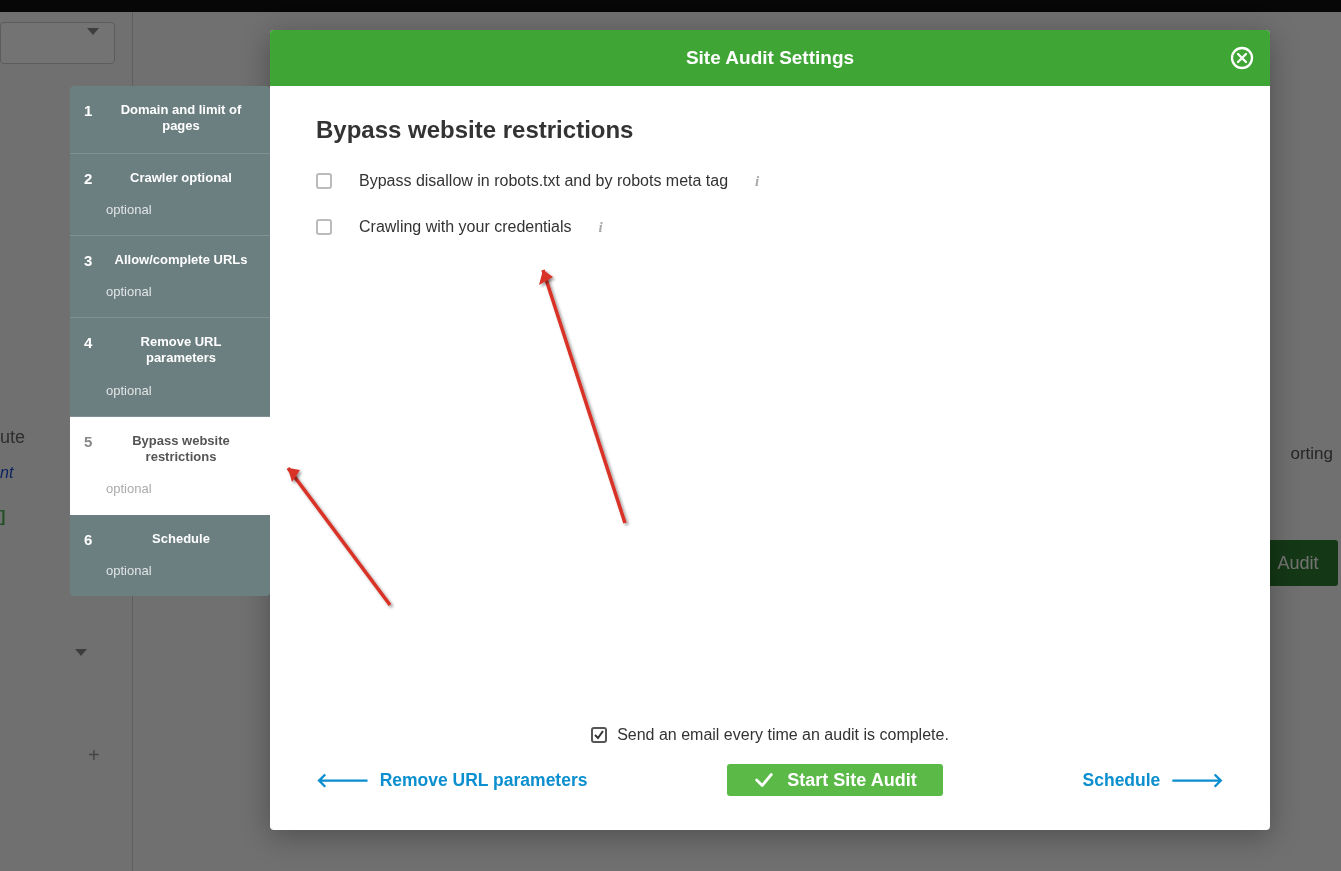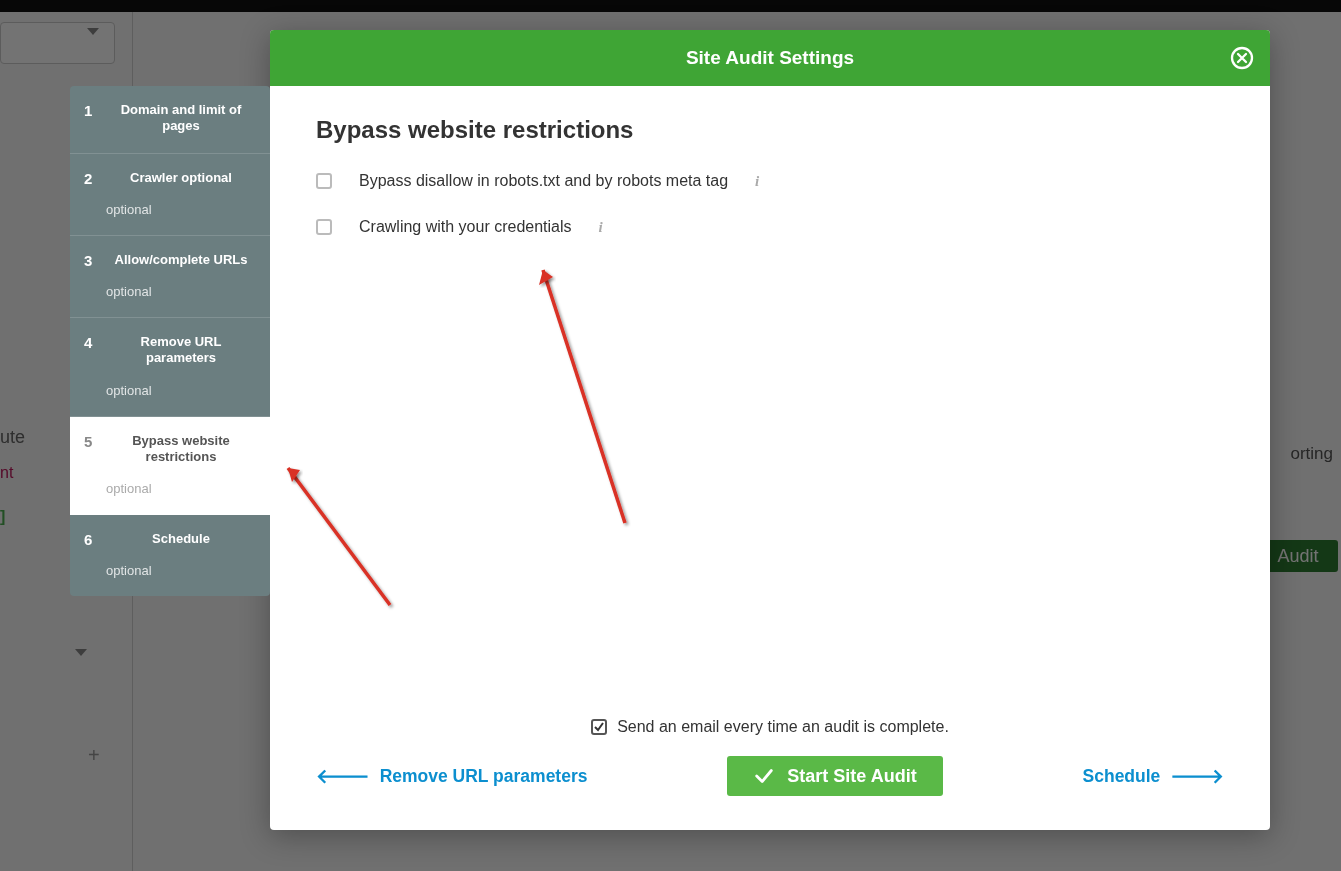--- a/index.html
+++ b/index.html
@@ -19,24 +19,24 @@
 }
 
 .bg-topbar { position:absolute; top:0; left:0; right:0; height:12px; background:#111; z-index:1; }
 .bg-select {
   position:absolute; left:0; top:22px; width:115px; height:42px;
   background:#fff; border:1px solid #ccc; border-radius:4px;
   z-index:1;
 }
 .bg-select .chev { position:absolute; right:15px; top:12px; }
 .bg-text { position:absolute; left:0; top:420px; font-size:18px; color:#666; z-index:1;margin-top:7px; }
-.bg-text2 { position:absolute; left:0; top:464px; font-size:16px; color:#be185d; z-index:1; }
+.bg-text2 { position:absolute; left:0; top:464px; font-size:16px; color:#1d4ed8; z-index:1;font-style:italic; }
 .bg-green { position:absolute; left:0; top:508px; font-size:16px; color:#4CAF50; font-weight:600; z-index:1; }
 .bg-audit-btn {
-  position:absolute; right:3px; top:540px; height:32px; width:80px;
+  position:absolute; right:3px; top:540px; height:46px; width:80px;
   background:#2E7D32; color:#fff; display:flex; align-items:center; justify-content:center;
   font-size:18px; border-radius:3px; z-index:1;
 }
 .bg-expand {
   position:absolute; left:50px; top:632px; width:62px; height:40px;
   display:flex; align-items:center; justify-content:center; z-index:1;
 }
 .bg-plus {
   position:absolute; left:88px; top:744px; color:#999; font-size:20px; z-index:1;
 }
@@ -101,21 +101,21 @@
 .chk svg { display:none; width:12px; height:12px; }
 .info-ic { color:#aaa; font-style:italic; font-family:serif; font-weight:bold; cursor:pointer; font-size:15px; }
 .modal-footer {
   padding:18px 46px 34px 46px;
 }
 .email-row { display:flex; align-items:center; justify-content:center; gap:10px; font-size:16px; color:#333; }
 .footer-btns { display:flex; align-items:center; justify-content:space-between; margin-top:20px; }
 .link-btn { display:flex; align-items:center; gap:10px; color:#0C8FCF; font-size:17.5px; font-weight:700; cursor:pointer; }
 .link-btn .arw { font-size:20px; }
 .start-btn {
-  background:#5AB947; color:#fff; height:40px; padding:0 26px; border-radius:3px;
+  background:#5AB947; color:#fff; height:32px; padding:0 26px; border-radius:3px;
   display:flex; align-items:center; gap:12px; font-size:18px; font-weight:600;
   cursor:pointer;
 }
 .start-btn svg { width:22px; height:22px; }
 
 .arrow {
   position:absolute; z-index:30; pointer-events:none;
 }
 .chev-down {
   width:0;height:0;border-left:6px solid transparent;border-right:6px solid transparent;border-top:7px solid #888;

